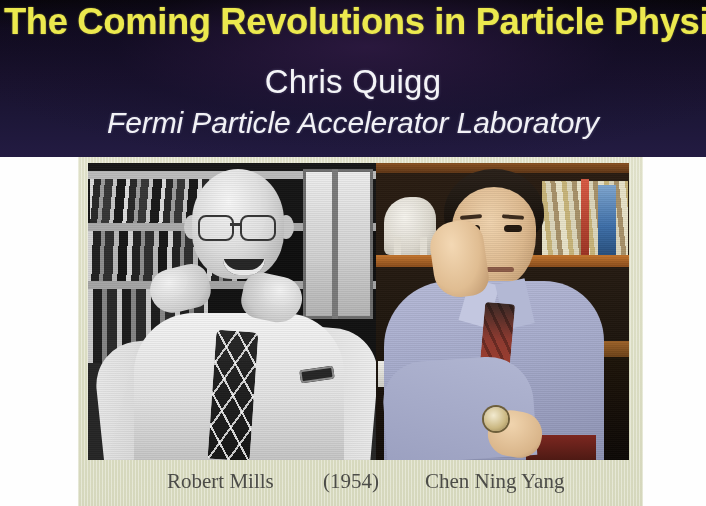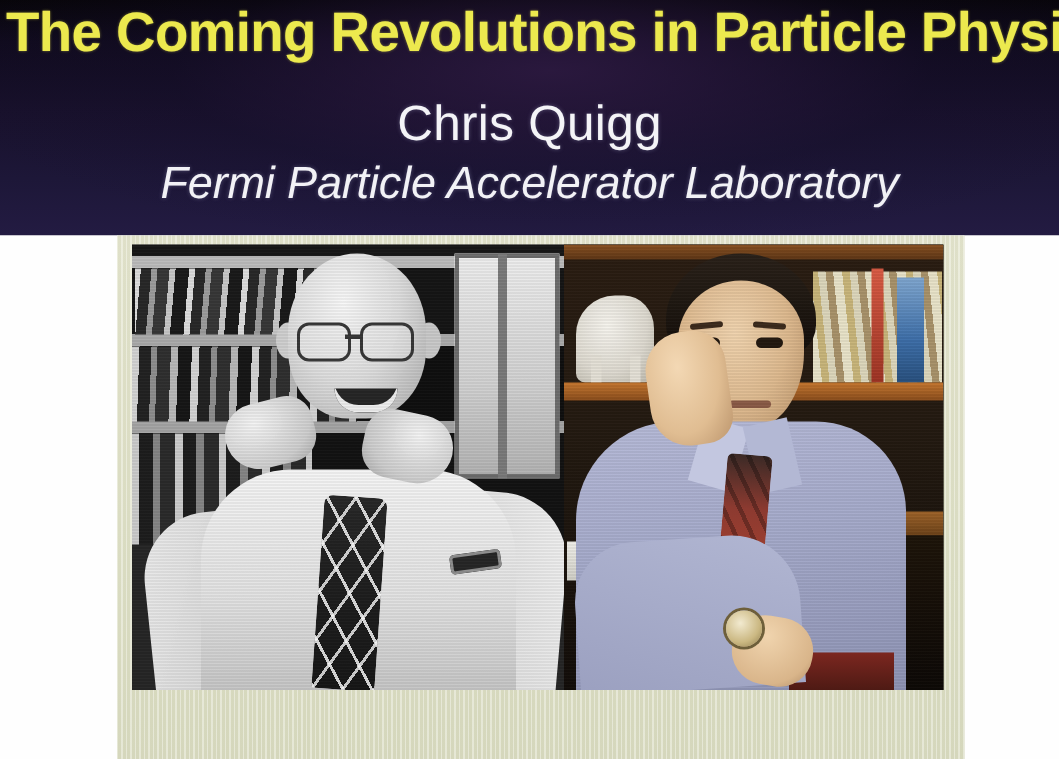--- a/index.html
+++ b/index.html
@@ -549,15 +549,18 @@
       <div class="c-arm"></div>
       <div class="c-watch"></div>
       <div class="c-hand2"></div>
     </div>
 
   </div>
 
   <div id="photo-blur"></div>
 
   <div id="caption">
+    <span class="cap-name-left">Robert Mills</span>
+    <span class="cap-year">(1954)</span>
+    <span class="cap-name-right">Chen Ning Yang</span>
   </div>
 
 </div>
 
 </body></html>

